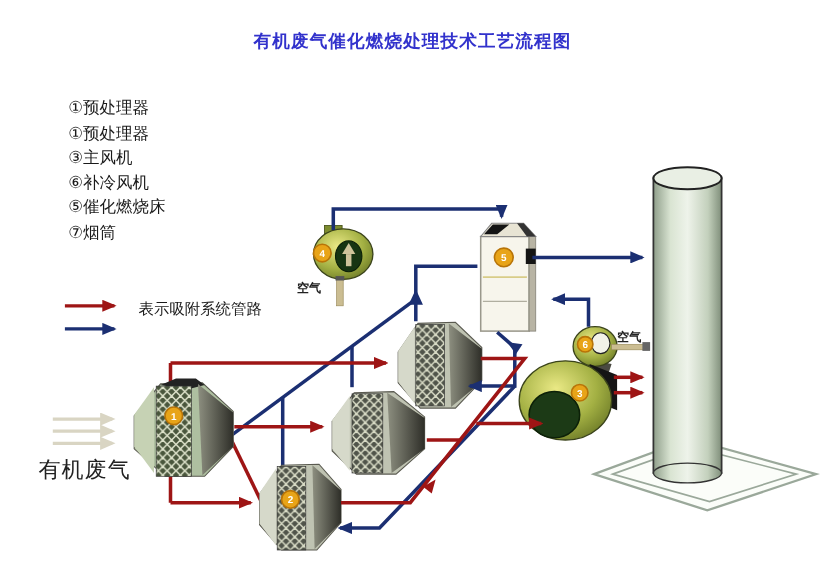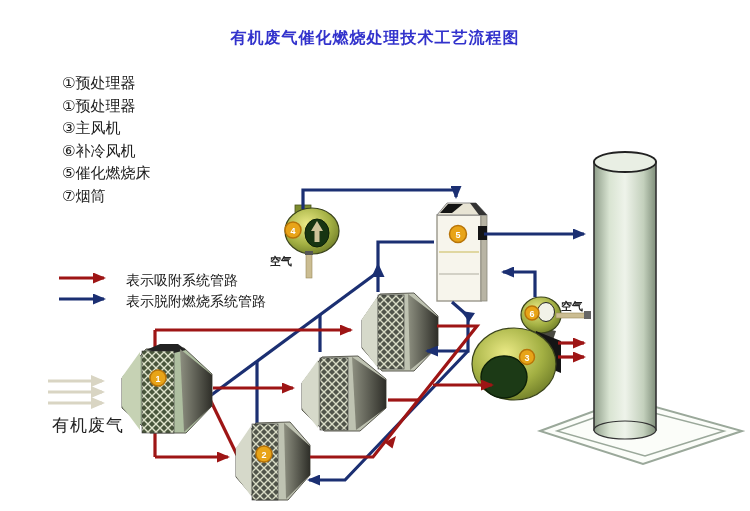--- a/index.html
+++ b/index.html
@@ -5,30 +5,30 @@
   html,body{margin:0;padding:0;background:#fff;}
   #stage{
     position:relative;width:750px;height:511px;background:#ffffff;overflow:hidden;
     font-family:"Liberation Sans","DejaVu Sans",sans-serif;
   }
   .title{
     position:absolute;left:0;right:0;top:28px;text-align:center;
     font-size:16px;font-weight:700;color:#3232cc;letter-spacing:1px;
   }
   .equip-list{
-    position:absolute;left:62px;top:72px;font-size:15px;color:#1a1a1a;line-height:22.5px;
+    position:absolute;left:62px;top:88px;font-size:15px;color:#1a1a1a;line-height:22.5px;
   }
   .equip-list div{white-space:nowrap;}
   .legend{
     position:absolute;left:58px;top:272px;font-size:14px;color:#1a1a1a;
   }
   .legend-row{display:flex;height:21px;}
   .legend-row svg{margin-right:10px;}
   .waste-label{
-    position:absolute;left:52px;top:414px;font-size:17px;color:#222;letter-spacing:1px;
+    position:absolute;left:35px;top:414px;font-size:20px;color:#222;letter-spacing:1px;
   }
   svg text.air{font-size:11px;font-weight:700;fill:#222;}
   svg text.badge-num{font-size:9px;font-weight:700;fill:#fff;text-anchor:middle;}
 </style>
 </head>
 <body>
 
 <div id="stage">
 
   <div class="title">有机废气催化燃烧处理技术工艺流程图</div>
@@ -56,21 +56,20 @@
     </div>
     <div class="legend-row">
       <svg width="58" height="12">
         <defs>
           <marker id="lgN" markerWidth="13" markerHeight="11" refX="11" refY="5.5" orient="auto" markerUnits="userSpaceOnUse">
             <path d="M0,0 L13,5.5 L0,11 Z" fill="#1b2f72"></path>
           </marker>
         </defs>
         <line x1="1" y1="6" x2="46" y2="6" stroke="#1b2f72" stroke-width="3" marker-end="url(#lgN)"></line>
       </svg>
-      <span>表示脱附燃烧系统管路</span>
     </div>
   </div>
 
   <div class="waste-label">有机废气</div>
 
   <svg width="750" height="511" style="position:absolute;left:0;top:0;">
     <defs>
       <marker id="aR" markerWidth="13" markerHeight="11" refX="11" refY="5.5" orient="auto" markerUnits="userSpaceOnUse">
         <path d="M0,0 L13,5.5 L0,11 Z" fill="#9e1515"></path>
       </marker>

